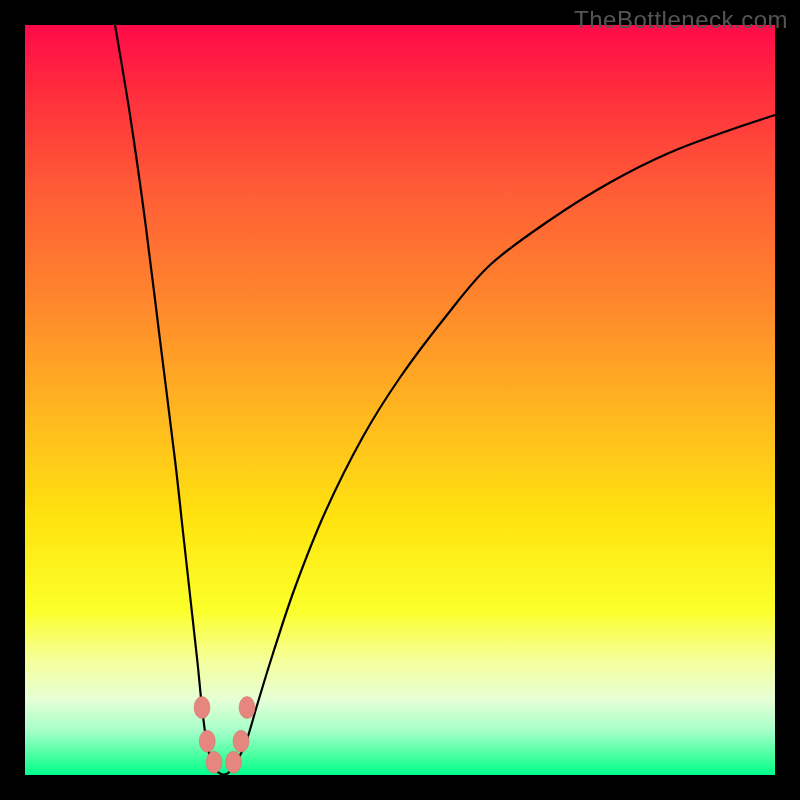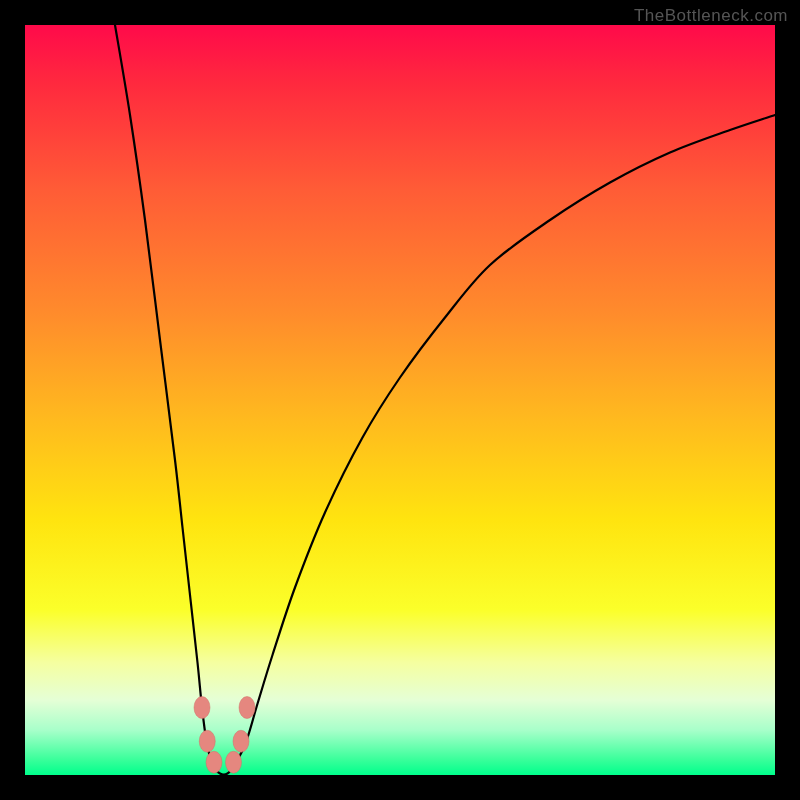--- a/index.html
+++ b/index.html
@@ -14,21 +14,21 @@
     position: relative;
     width: 800px;
     height: 800px;
     background: #000;
   }
   .watermark {
     position: absolute;
     top: 6px;
     right: 12px;
     color: #555;
-    font-size: 17px;
+    font-size: 24px;
     letter-spacing: 0.5px;
     z-index: 20;
     user-select: none;
     text-align: center;
   }
   .plot-area {
     position: absolute;
     left: 25px;
     top: 25px;
     width: 750px;

